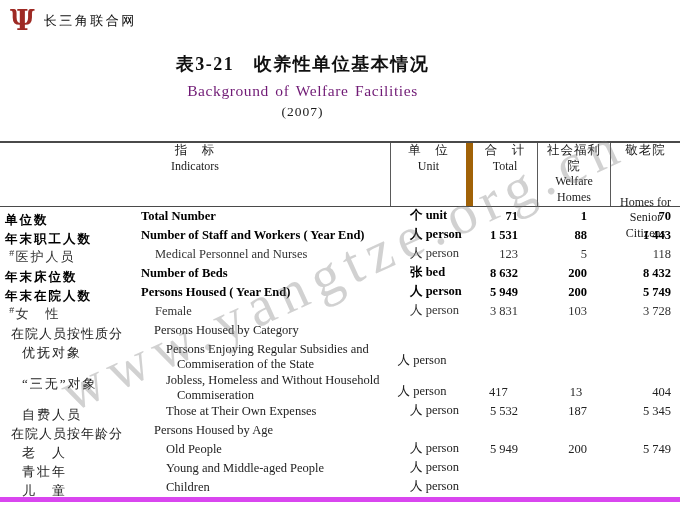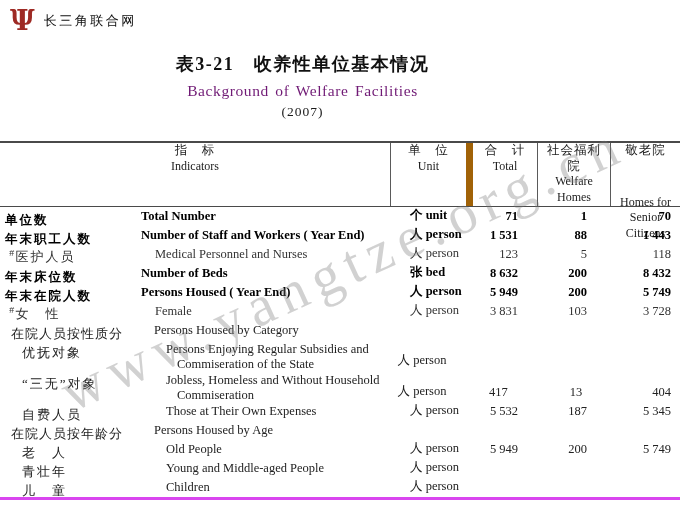--- a/index.html
+++ b/index.html
@@ -29,21 +29,21 @@
          border-top:2px solid #4a4a4a;border-bottom:1px solid #4a4a4a;}
   .th{display:flex;flex-direction:column;align-items:center;
       box-sizing:border-box;text-align:center;line-height:15.5px;font-size:12px;}
   .th .h-zh{font-size:12.5px;letter-spacing:1px;}
   .th-ind{width:390px;}
   .th-unit{width:76px;border-left:1px solid #5a5a5a;}
   .th-total{width:71px;border-left:7px solid #a16207;}
   .th-welf{width:73px;border-left:1px solid #5a5a5a;padding:0 6px;}
   .th-sen{width:70px;border-left:1px solid #5a5a5a;padding:0 4px;gap:36px;}
 
-  .tbody{border-bottom:3px solid #d946ef;}
+  .tbody{border-bottom:5px solid #d946ef;}
   .trow{display:flex;height:19px;position:relative;color:#222;}
   .trow.two{height:31px;gap:8px;}
 
   .c-ind{width:390px;position:relative;box-sizing:border-box;}
   .zh{position:absolute;top:0;left:4px;line-height:19px;font-size:13px;letter-spacing:2px;white-space:nowrap;}
   .en{position:absolute;top:0;left:141px;line-height:19px;white-space:nowrap;}
   .trow.two .zh,.trow.two .en{line-height:14.5px;top:2px;}
   .en-line2{display:block;padding-left:11px;}
   .zh-hash{font-size:9px;vertical-align:super;margin-right:1px;letter-spacing:0;}
 

